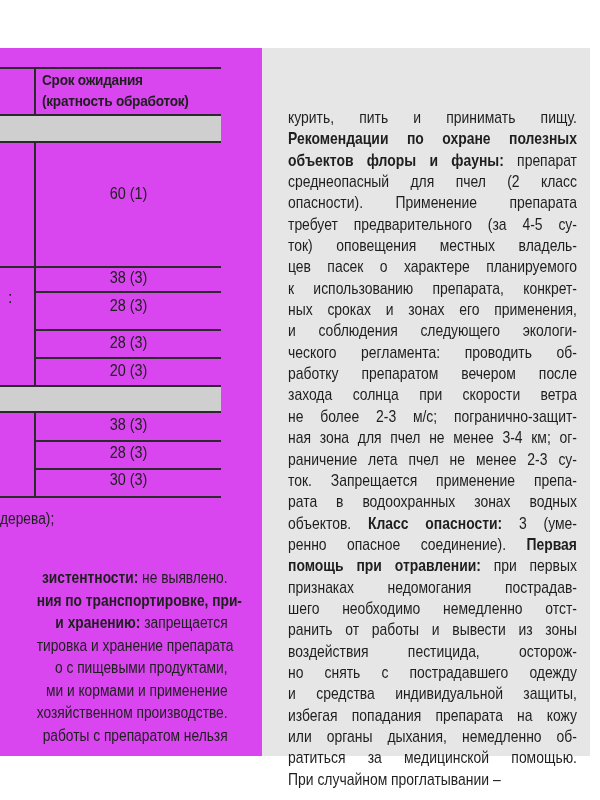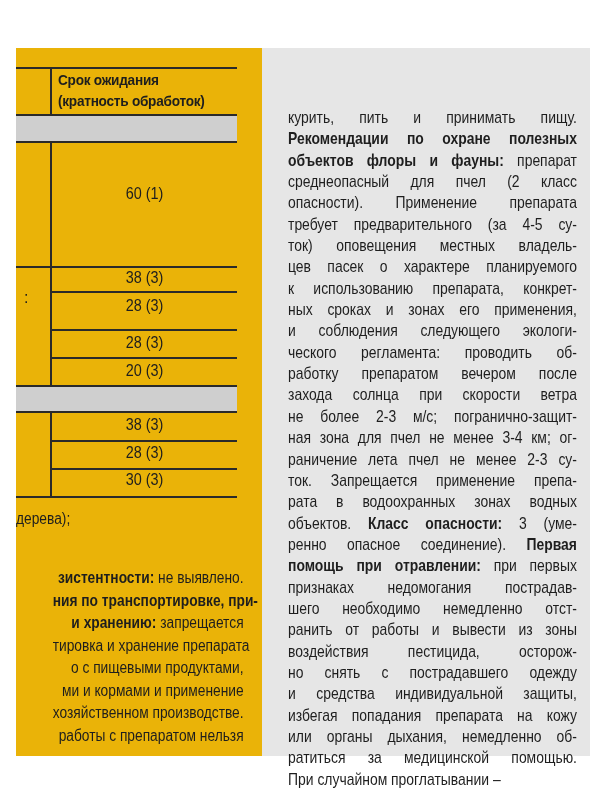--- a/index.html
+++ b/index.html
@@ -1,18 +1,18 @@
 <!DOCTYPE html>
 <html><head>
 <meta charset="utf-8">
 <style>
   html, body { margin:0; padding:0; }
   body { width:600px; height:800px; background:#ffffff; position:relative; overflow:hidden;
          font-family:"Liberation Sans", "DejaVu Sans", sans-serif; color:#1e1e1e; }
-  .page-left { position:absolute; left:0; top:48px; width:262px; height:708px; background:#eab308;margin-left:16px; }
+  .page-left { position:absolute; left:0; top:48px; width:262px; height:708px; background:#d946ef; }
   .page-right { position:absolute; left:262px; top:48px; width:328px; height:708px; background:#e6e6e6; }
   .tbl { position:absolute; left:0; top:19px; width:221px; }
   .hline { position:absolute; left:0; height:2px; background:#2a2a2a; }
   .hline.inner { left:35px; height:1.5px; }
   .vline { position:absolute; left:34px; width:2px; background:#2a2a2a; }
   .shade { position:absolute; left:0; width:221px; background:#cfcfcf; }
   .hdr { position:absolute; left:42px; top:2px; font-weight:bold; font-size:15.5px; line-height:21px;
          letter-spacing:-0.3px; transform:scaleX(0.88); transform-origin:left top; white-space:nowrap; }
   .cell { position:absolute; left:36px; width:185px; text-align:center; font-size:16px;
           transform:scaleX(0.9); }

